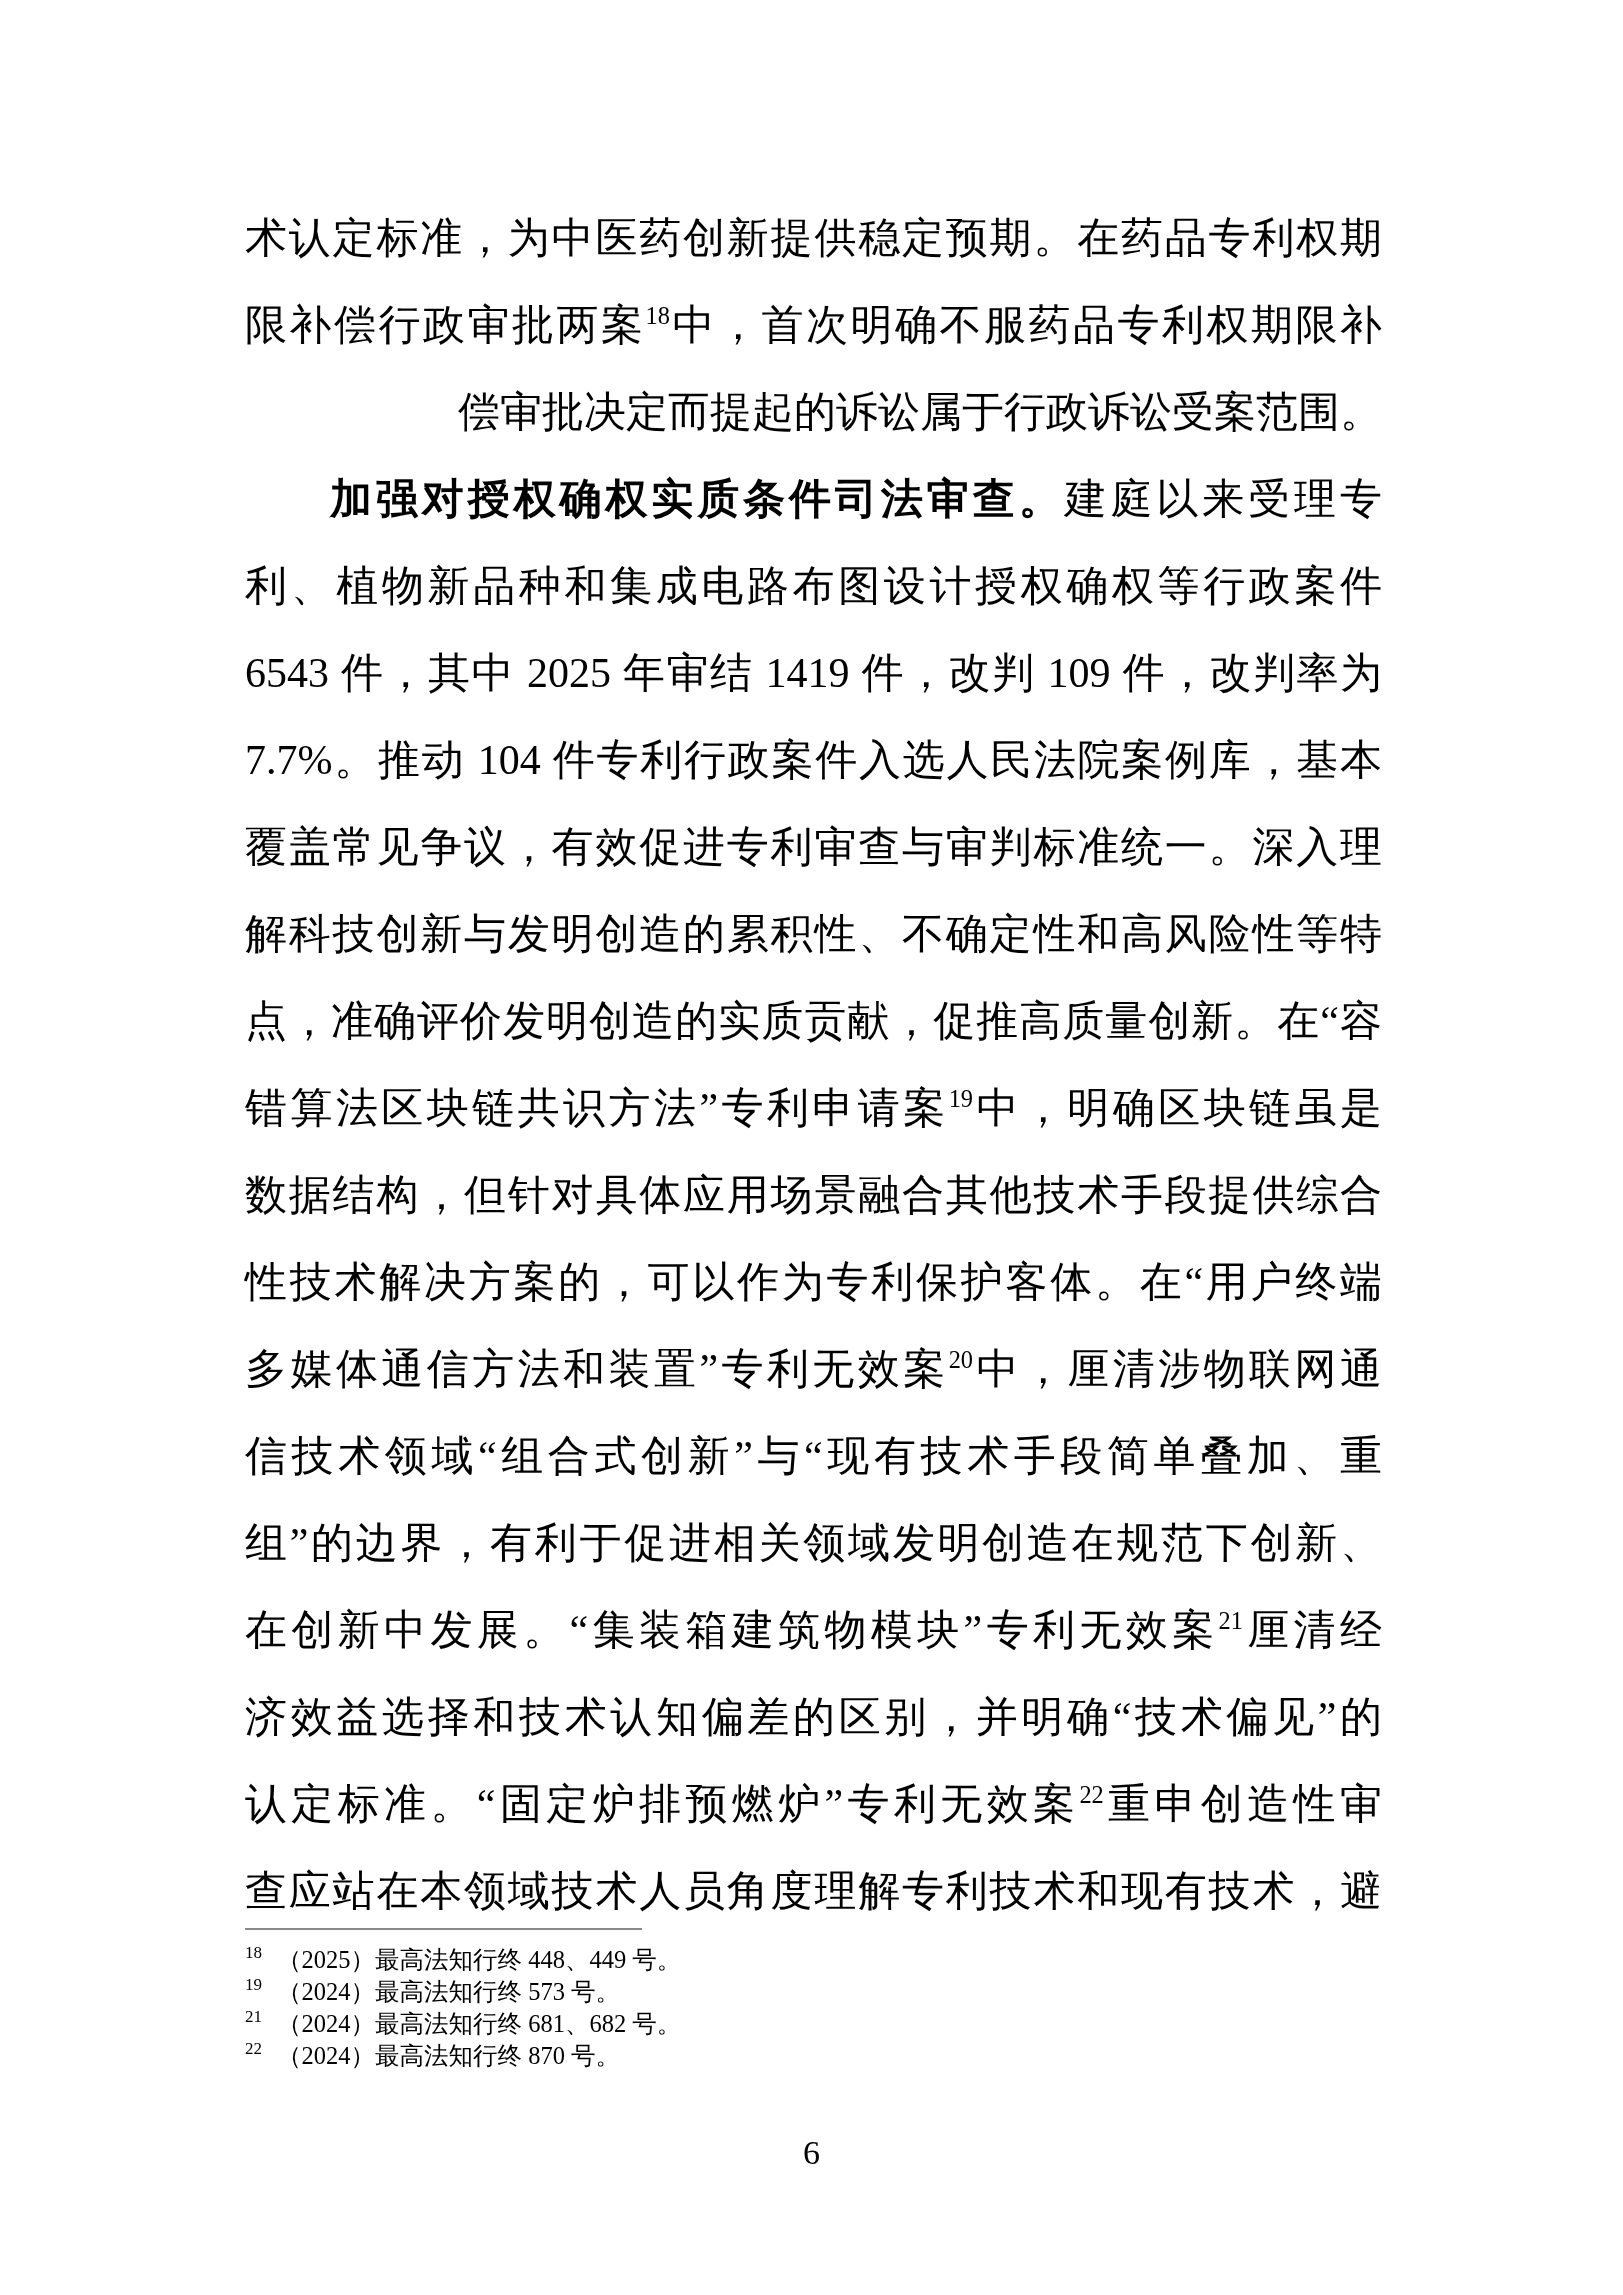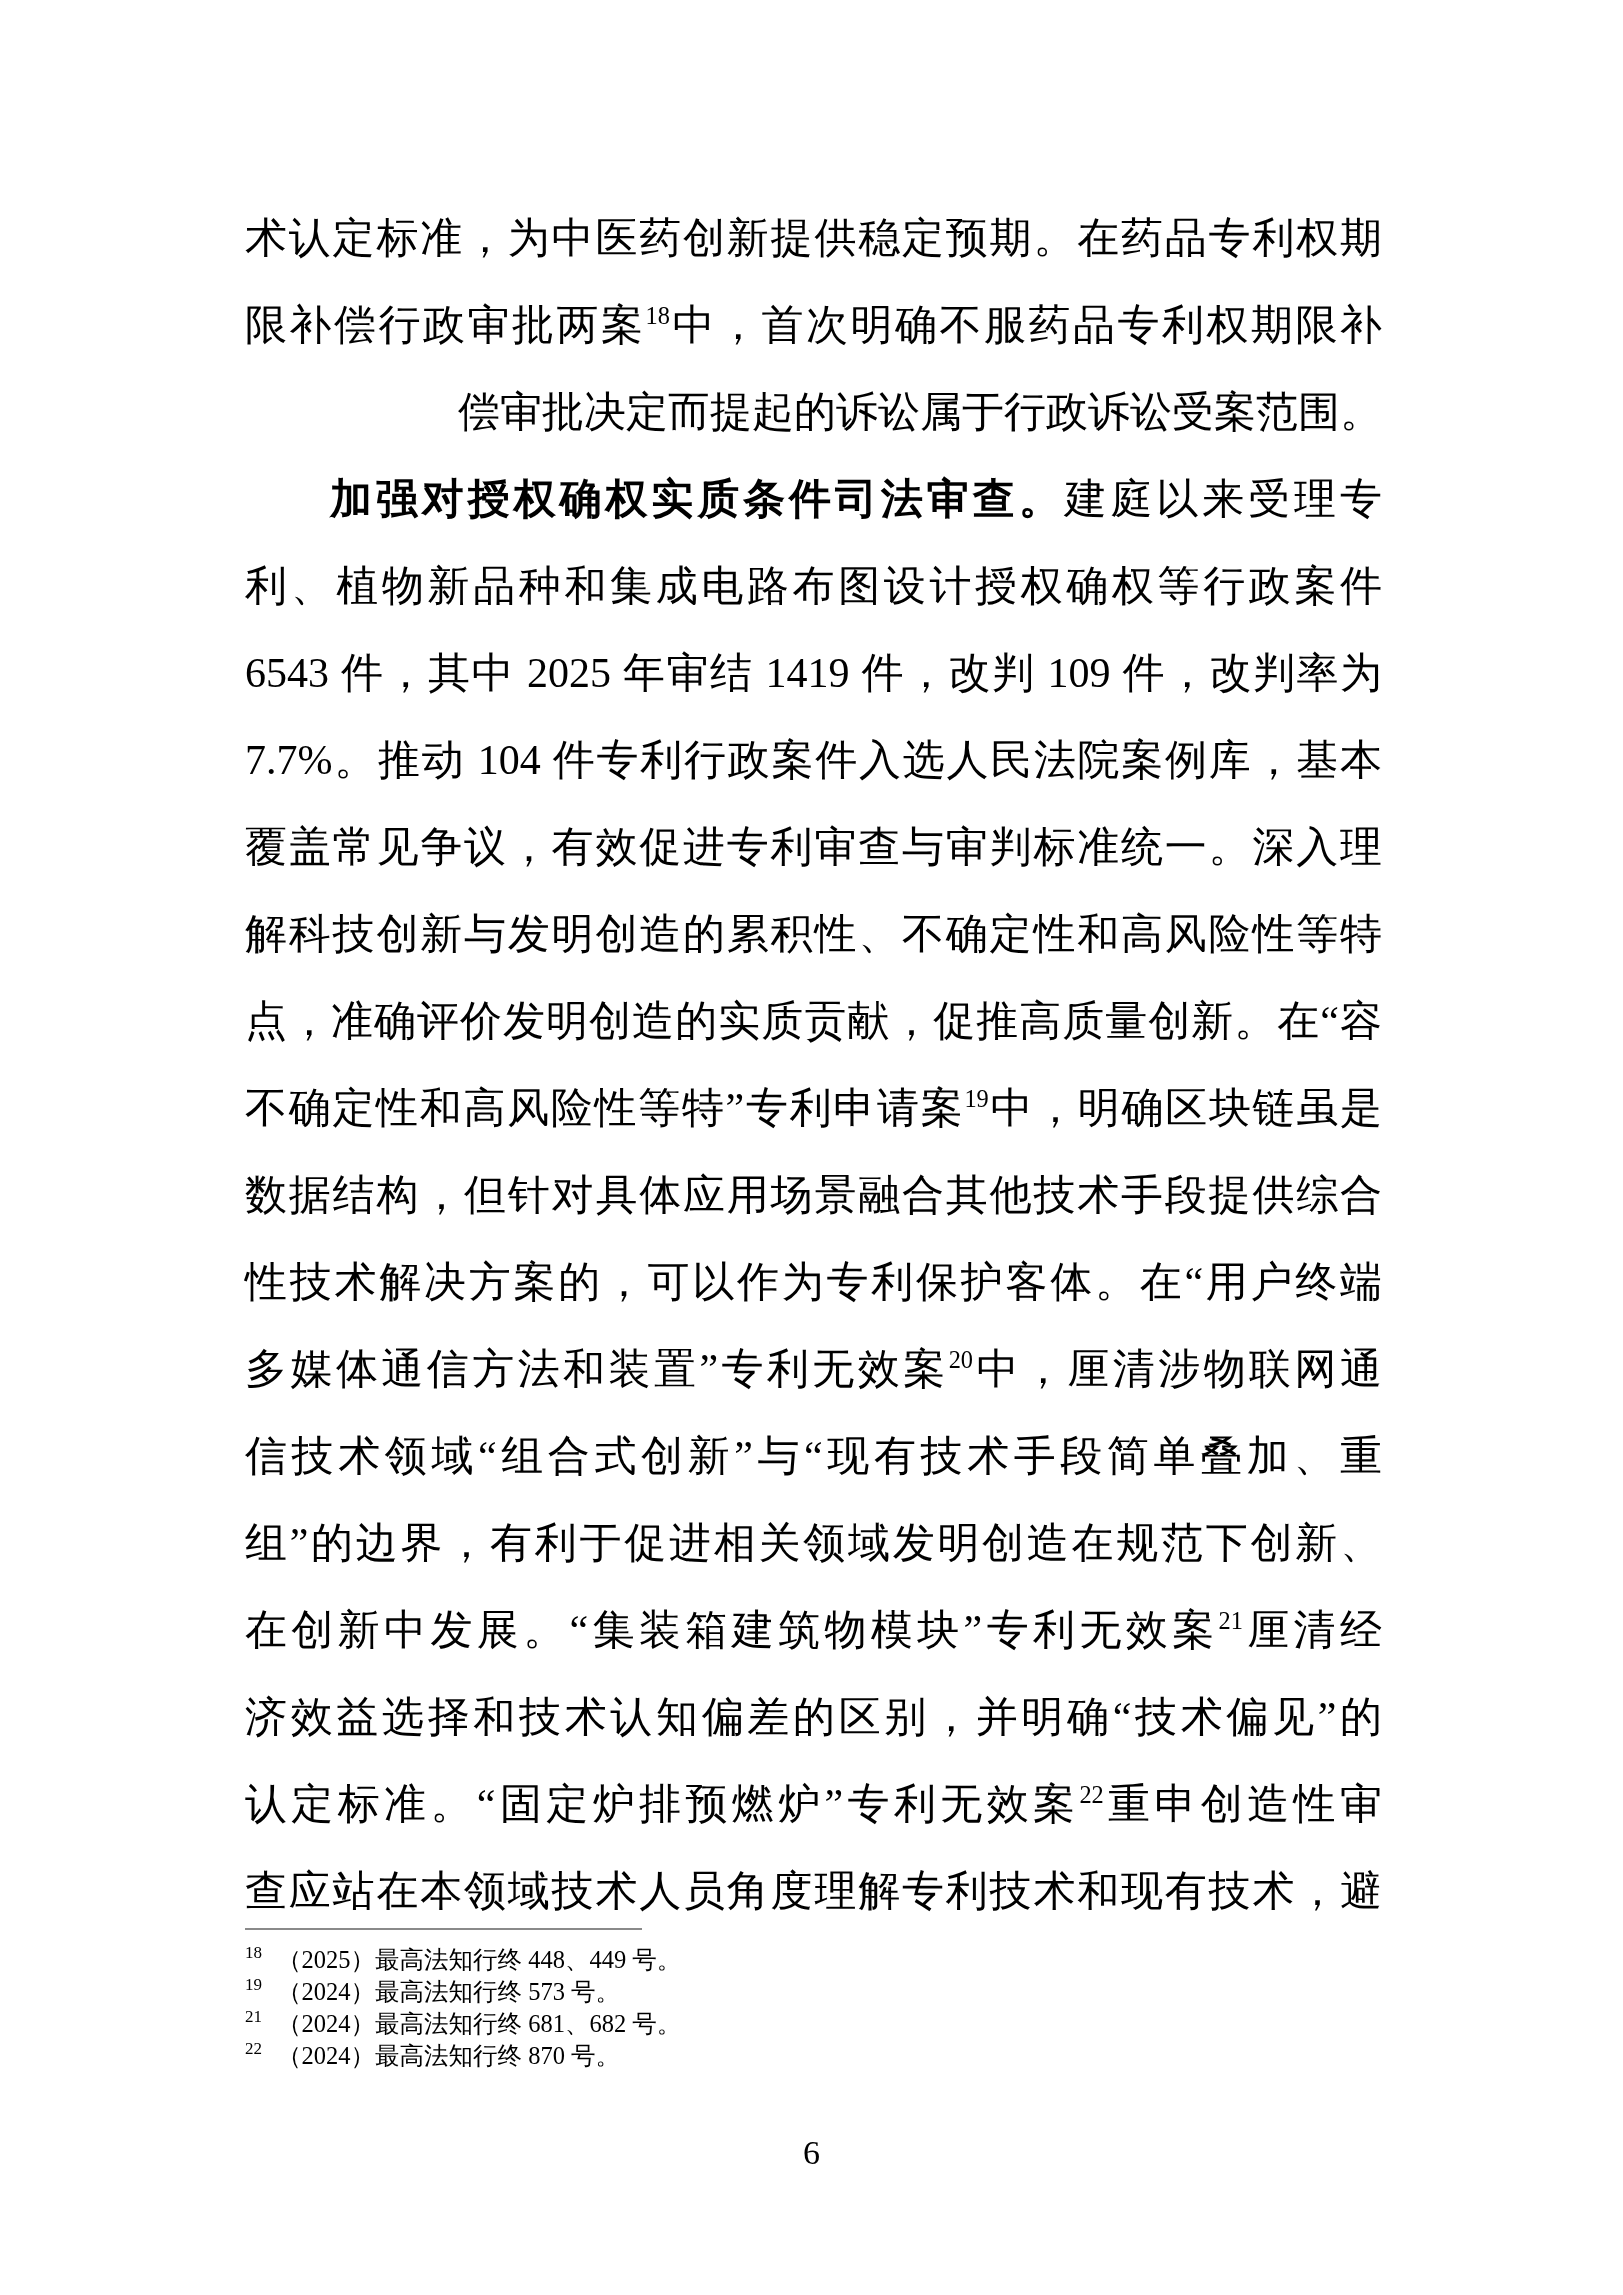--- a/index.html
+++ b/index.html
@@ -89,21 +89,21 @@
       <div class="text-line just"><span>术认定标准，为中医药创新提供稳定预期。在药品专利权期</span></div>
       <div class="text-line just"><span>限补偿行政审批两案</span><sup class="fn-ref">18</sup><span>中，首次明确不服药品专利权期限补</span></div>
       <div class="text-line plain"><span>偿审批决定而提起的诉讼属于行政诉讼受案范围。</span></div>
       <div class="text-line just indent"><span class="bold">加强对授权确权实质条件司法审查。</span><span>建庭以来受理专</span></div>
       <div class="text-line just"><span>利、植物新品种和集成电路布图设计授权确权等行政案件</span></div>
       <div class="text-line just"><span>6543 件，其中 2025 年审结 1419 件，改判 109 件，改判率为</span></div>
       <div class="text-line just"><span>7.7%。推动 104 件专利行政案件入选人民法院案例库，基本</span></div>
       <div class="text-line just"><span>覆盖常见争议，有效促进专利审查与审判标准统一。深入理</span></div>
       <div class="text-line just"><span>解科技创新与发明创造的累积性、不确定性和高风险性等特</span></div>
       <div class="text-line just"><span>点，准确评价发明创造的实质贡献，促推高质量创新。在“容</span></div>
-      <div class="text-line just"><span>不确定性和高风险性等特”专利申请案</span><sup class="fn-ref">19</sup><span>中，明确区块链虽是</span></div>
+      <div class="text-line just"><span>错算法区块链共识方法”专利申请案</span><sup class="fn-ref">19</sup><span>中，明确区块链虽是</span></div>
       <div class="text-line just"><span>数据结构，但针对具体应用场景融合其他技术手段提供综合</span></div>
       <div class="text-line just"><span>性技术解决方案的，可以作为专利保护客体。在“用户终端</span></div>
       <div class="text-line just"><span>多媒体通信方法和装置”专利无效案</span><sup class="fn-ref">20</sup><span>中，厘清涉物联网通</span></div>
       <div class="text-line just"><span>信技术领域“组合式创新”与“现有技术手段简单叠加、重</span></div>
       <div class="text-line just"><span>组”的边界，有利于促进相关领域发明创造在规范下创新、</span></div>
       <div class="text-line just"><span>在创新中发展。“集装箱建筑物模块”专利无效案</span><sup class="fn-ref">21</sup><span>厘清经</span></div>
       <div class="text-line just"><span>济效益选择和技术认知偏差的区别，并明确“技术偏见”的</span></div>
       <div class="text-line just"><span>认定标准。“固定炉排预燃炉”专利无效案</span><sup class="fn-ref">22</sup><span>重申创造性审</span></div>
       <div class="text-line just"><span>查应站在本领域技术人员角度理解专利技术和现有技术，避</span></div>
     </div>

